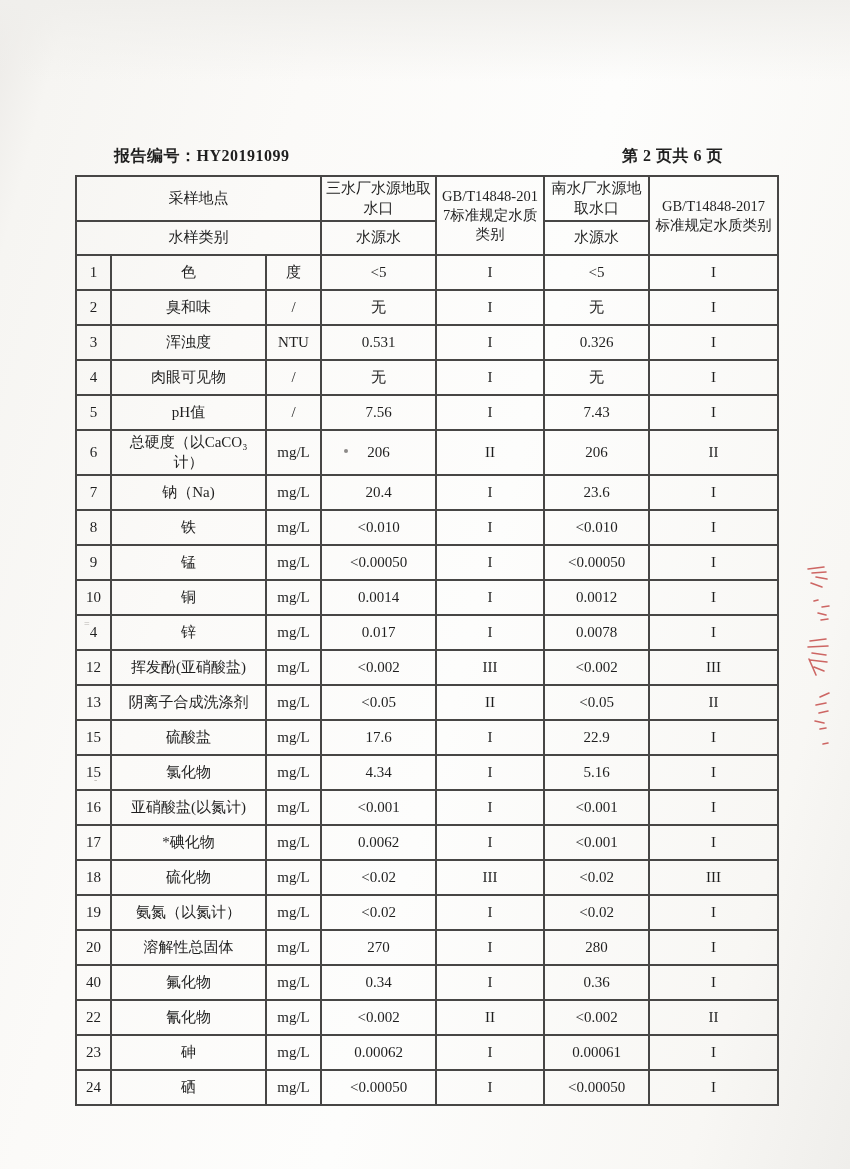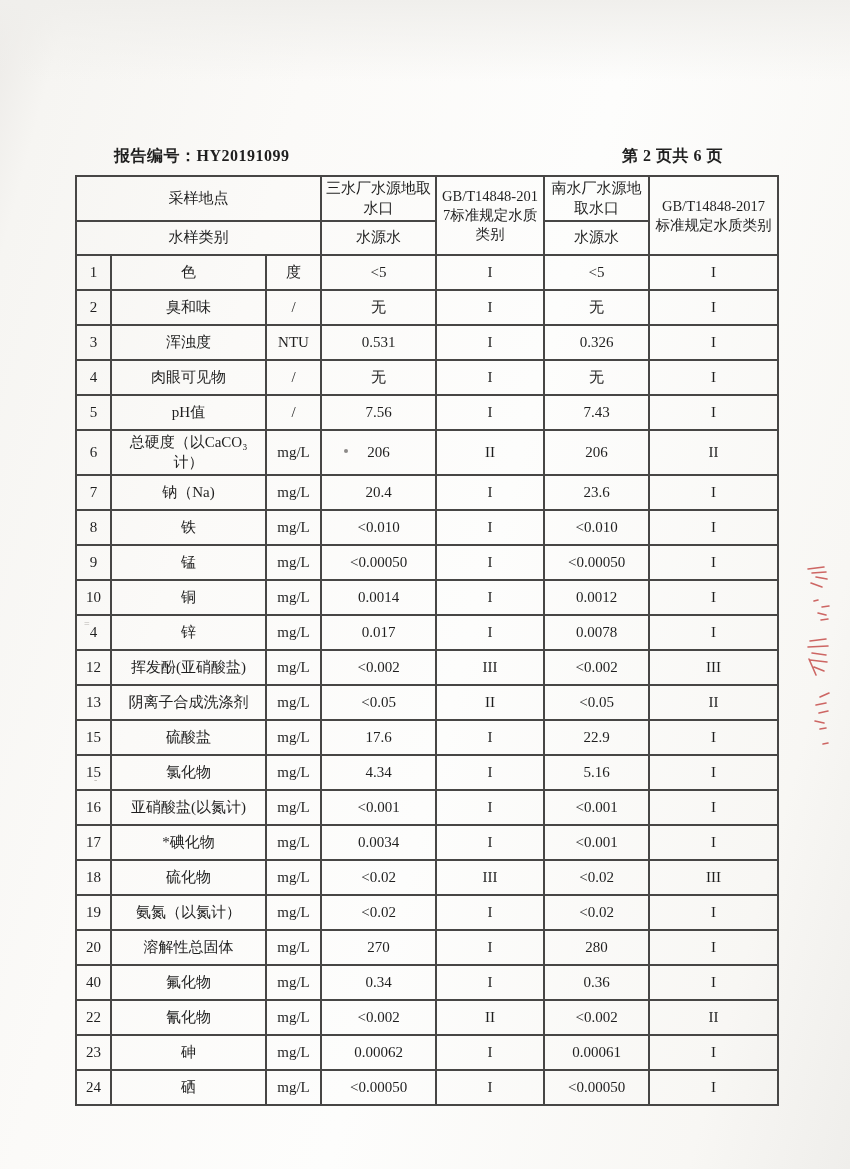--- a/index.html
+++ b/index.html
@@ -239,21 +239,21 @@
       <td class="c-val">&lt;0.001</td>
       <td class="c-cls">I</td>
       <td class="c-val">&lt;0.001</td>
       <td class="c-cls">I</td>
     </tr>
 
     <tr>
       <td class="c-no">17</td>
       <td class="c-name">*碘化物</td>
       <td class="c-unit">mg/L</td>
-      <td class="c-val">0.0034</td>
+      <td class="c-val">0.0062</td>
       <td class="c-cls">I</td>
       <td class="c-val">&lt;0.001</td>
       <td class="c-cls">I</td>
     </tr>
 
     <tr>
       <td class="c-no">18</td>
       <td class="c-name">硫化物</td>
       <td class="c-unit">mg/L</td>
       <td class="c-val">&lt;0.02</td>

